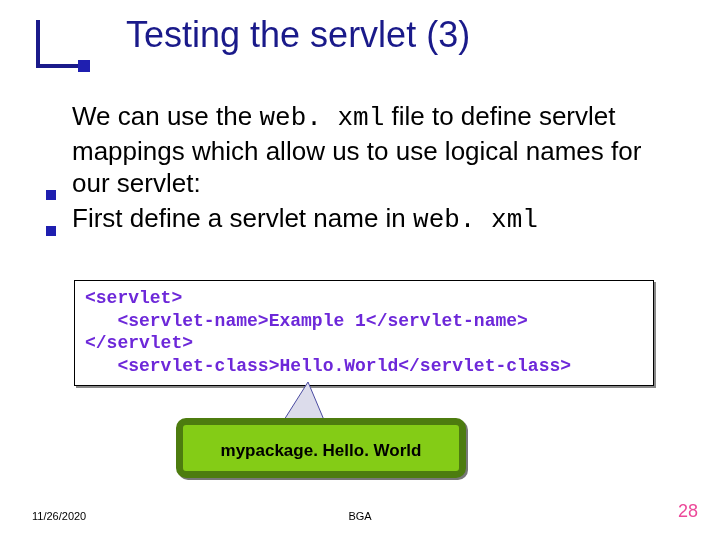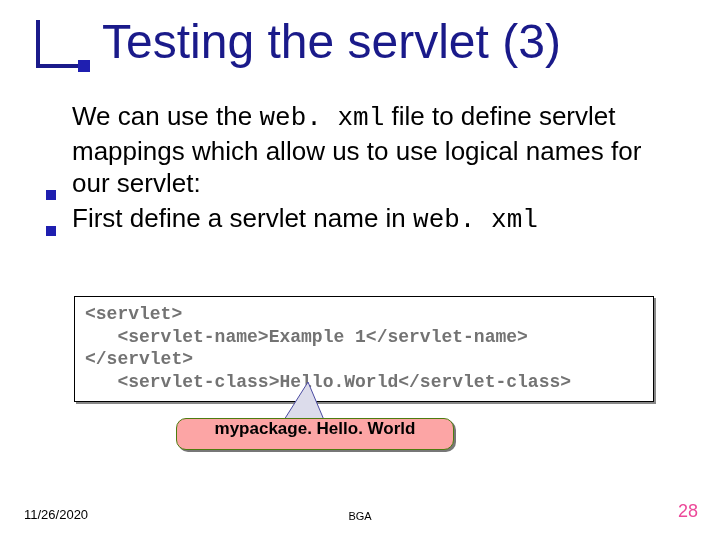--- a/index.html
+++ b/index.html
@@ -29,22 +29,22 @@
   }
   .title-sq {
     width: 12px;
     height: 12px;
     background: #1f1fb0;
     position: absolute;
     left: 42px;
     top: 46px;
   }
   .title-text {
-    margin-left: 66px;
-    font-size: 48px;
+    margin-left: 90px;
+    font-size: 36px;
     font-family: Verdana, Arial, sans-serif;
     color: #1a1a8a;
     white-space: nowrap;
   }
   .bullets {
     position: absolute;
     left: 46px;
     top: 100px;
     width: 640px;
   }
@@ -65,64 +65,64 @@
     font-size: 26px;
     line-height: 1.25;
     font-family: Verdana, Arial, sans-serif;
   }
   .mono {
     font-family: "Courier New", Courier, monospace;
   }
   .codebox {
     position: absolute;
     left: 74px;
-    top: 296px;
+    top: 280px;
     width: 580px;
     border: 1px solid #000;
     padding: 6px 10px 8px 10px;
     box-shadow: 2px 2px 0 #888;
     background: #fff;
     font-family: "Courier New", Courier, monospace;
     font-size: 18px;
     font-weight: bold;
-    color: #737373;
+    color: #6d28d9;
     line-height: 1.25;
     box-sizing: border-box;
   }
   .code-line { white-space: pre; }
   .callout {
     position: absolute;
     left: 176px;
     top: 418px;
     width: 256px;
-    padding: 0 10px 10px 10px;
+    padding: 16px 10px 10px 10px;
     text-align: center;
     font-family: Verdana, Arial, sans-serif;
     font-size: 17px;
     font-weight: bold;
     line-height: 1.2;
-    background: #fca5a5;
-    border: 1px solid #4d7c0f;
+    background: #84cc16;
+    border: 7px solid #4d7c0f;
     border-radius: 10px;
     box-shadow: 2px 2px 0 #777;
     color: #000;
   }
   .callout-tail {
     position: absolute;
     left: 280px;
     top: 380px;
     width: 0;
     height: 0;
   }
   .callout-tail svg { position: absolute; left: 0; top: 0; }
   .footer-date {
     position: absolute;
-    left: 24px;
+    left: 32px;
     bottom: 18px;
-    font-size: 13px;
+    font-size: 11px;
     font-family: Arial, sans-serif;
     text-align: center;
   }
   .footer-center {
     position: absolute;
     left: 0;
     right: 0;
     bottom: 18px;
     text-align: center;
     font-size: 11px;

